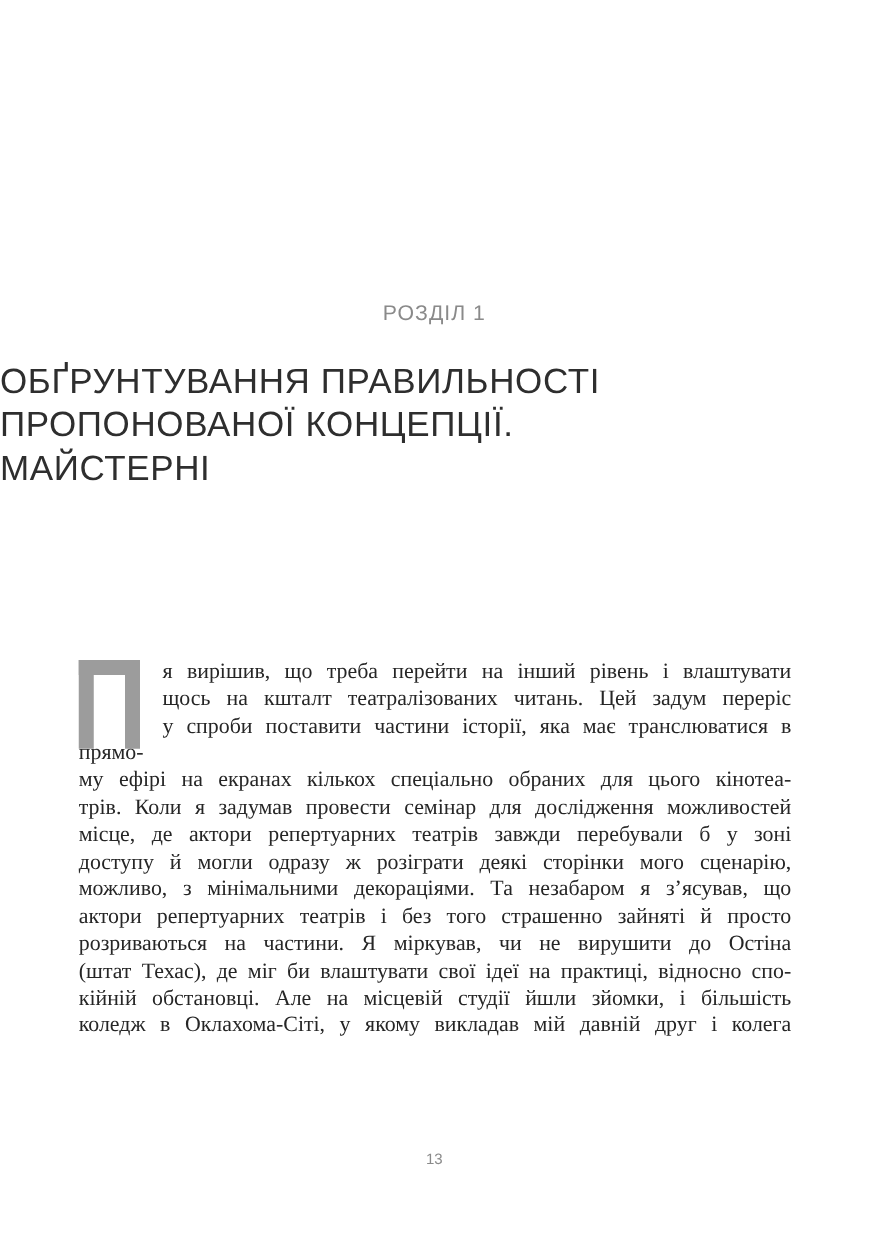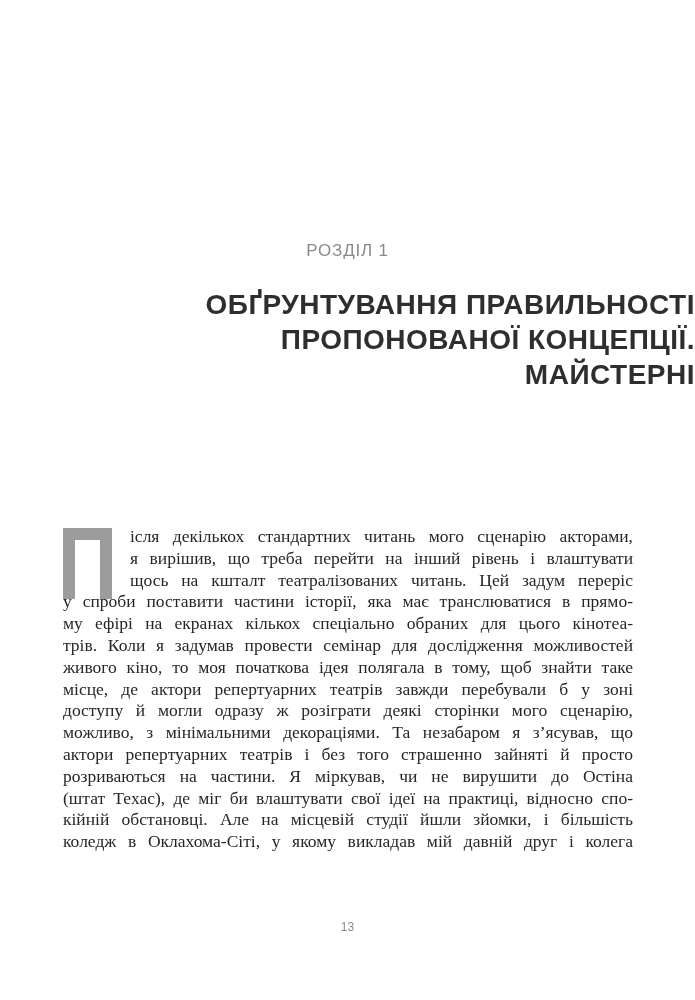--- a/index.html
+++ b/index.html
@@ -30,24 +30,24 @@
     font-size: 17px;
     font-weight: 500;
     letter-spacing: 0.8px;
     color: var(--muted-gray);
   }
   .title-block {
     position: absolute;
     top: 287px;
     left: 0;
     width: 100%;
-    text-align: right;
+    text-align: left;
     font-family: "Liberation Sans", sans-serif;
     font-size: 28px;
-    font-weight: bold;
+    font-weight: normal;
     line-height: 35px;
     letter-spacing: 0.5px;
     color: var(--title-text);
   }
   .body-text {
     position: absolute;
     top: 526px;
     left: 63px;
     width: 570px;
     font-family: "Liberation Serif", serif;
@@ -102,27 +102,25 @@
     <div>ПРОПОНОВАНОЇ КОНЦЕПЦІЇ.</div>
     <div>МАЙСТЕРНІ</div>
   </div>
 
   <div class="body-text">
     <div class="drop-cap-float">
       <span class="visually-hidden">П</span>
       <div class="drop-cap-shape"></div>
     </div>
 
-  <div class="body-line">ісля декількох стандартних читань мого сценарію акторами,</div>
       <div class="body-line">я вирішив, що треба перейти на інший рівень і влаштувати</div>
       <div class="body-line">щось на кшталт театралізованих читань. Цей задум переріс</div>
       <div class="body-line">у спроби поставити частини історії, яка має транслюватися в прямо-</div>
       <div class="body-line">му ефірі на екранах кількох спеціально обраних для цього кінотеа-</div>
       <div class="body-line">трів. Коли я задумав провести семінар для дослідження можливостей</div>
-      <div class="body-line">живого кіно, то моя початкова ідея полягала в тому, щоб знайти таке</div>
       <div class="body-line">місце, де актори репертуарних театрів завжди перебували б у зоні</div>
       <div class="body-line">доступу й могли одразу ж розіграти деякі сторінки мого сценарію,</div>
       <div class="body-line">можливо, з мінімальними декораціями. Та незабаром я з’ясував, що</div>
       <div class="body-line">актори репертуарних театрів і без того страшенно зайняті й просто</div>
       <div class="body-line">розриваються на частини. Я міркував, чи не вирушити до Остіна</div>
       <div class="body-line">(штат Техас), де міг би влаштувати свої ідеї на практиці, відносно спо-</div>
       <div class="body-line">кійній обстановці. Але на місцевій студії йшли зйомки, і більшість</div>
       <div class="body-line">коледж в Оклахома-Сіті, у якому викладав мій давній друг і колега</div>
     </div>
 

